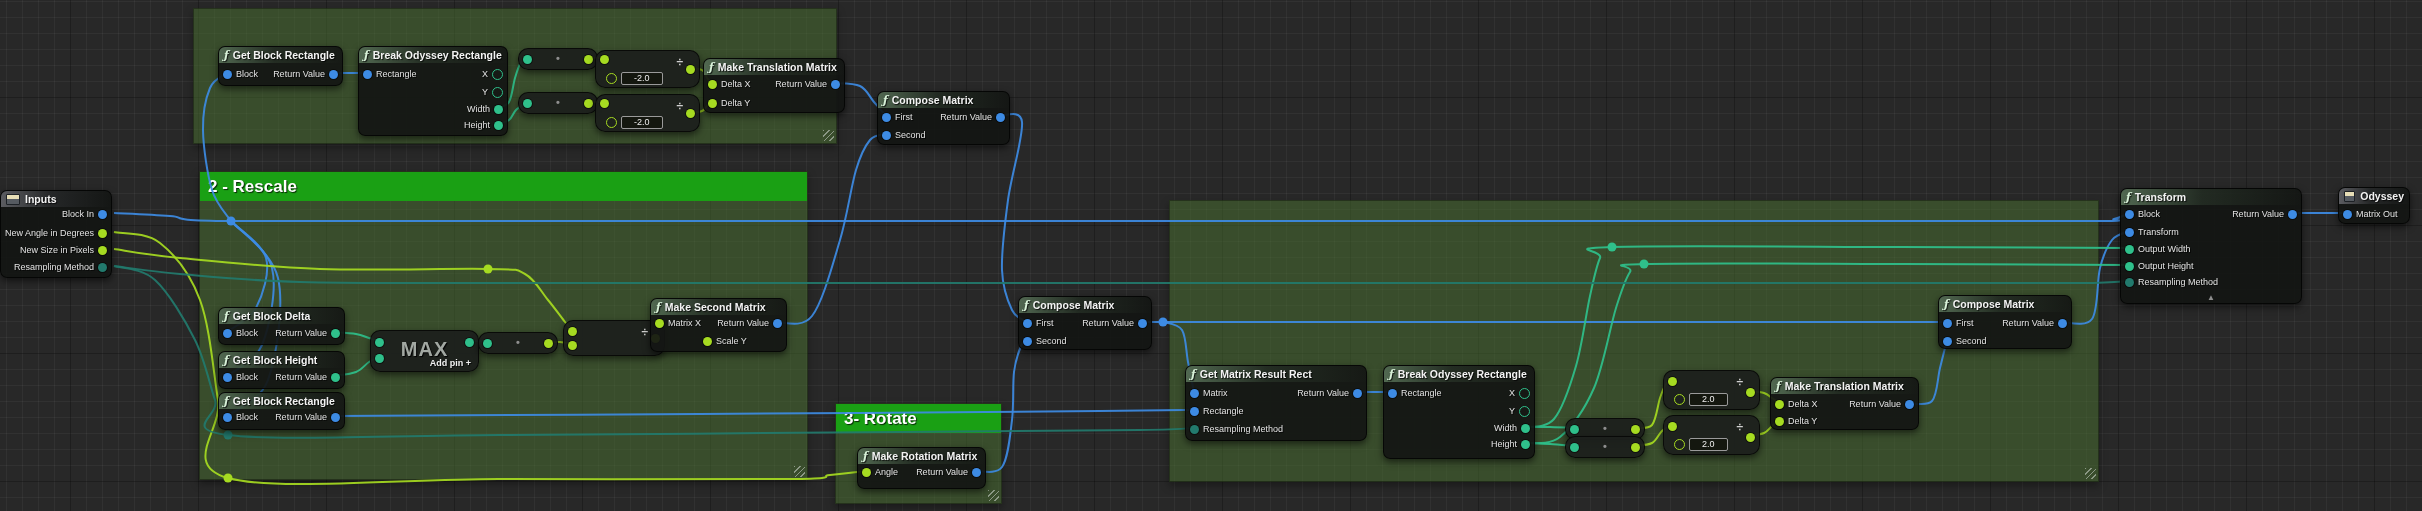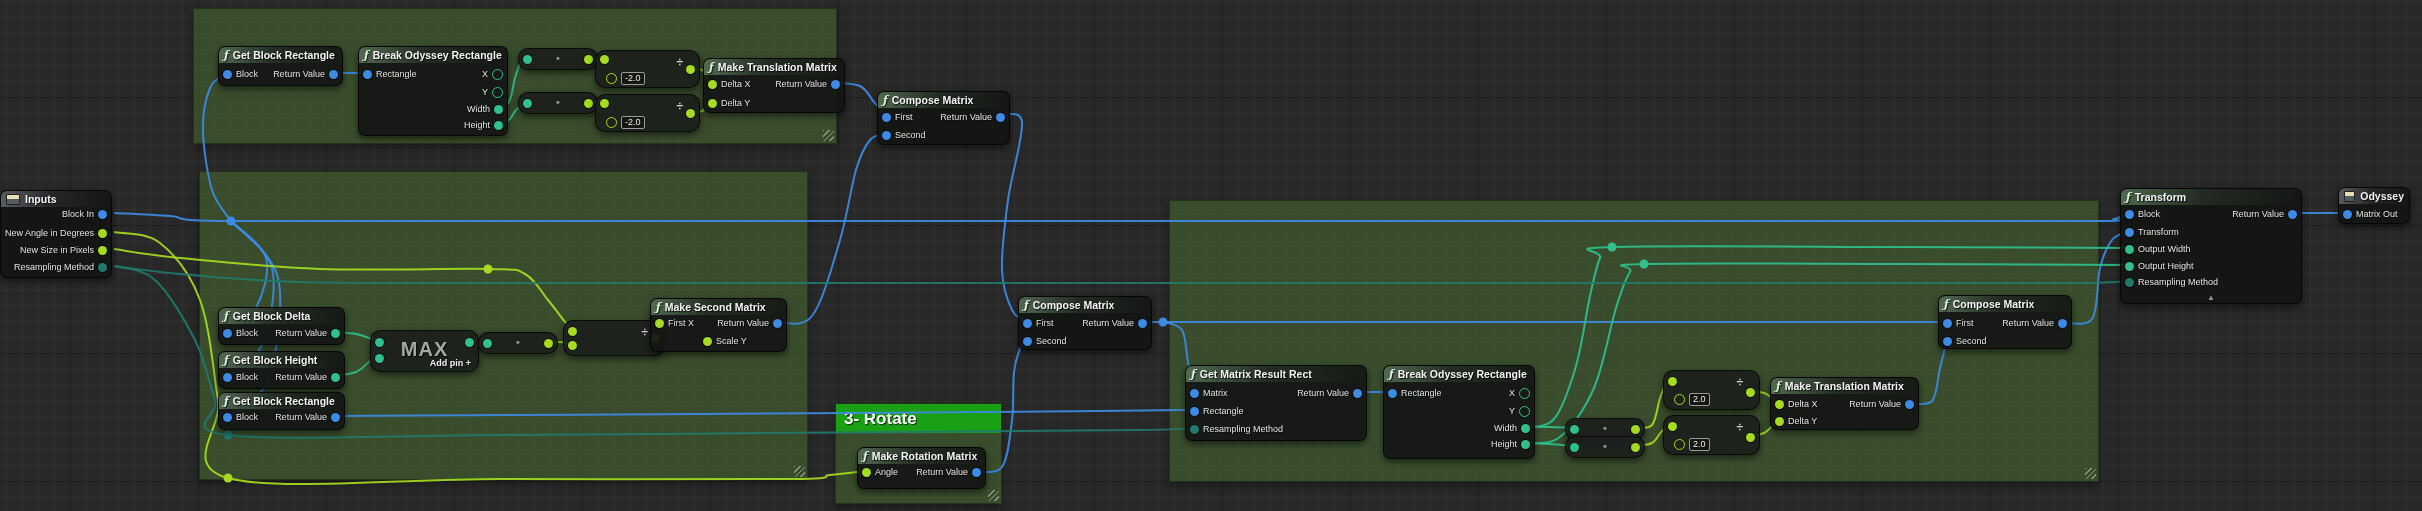--- a/index.html
+++ b/index.html
@@ -33,38 +33,39 @@
   .fx-icon{font-family:"DejaVu Serif",serif;font-style:italic;font-size:11px;color:#d9f2d9;margin-right:4px;}
   .tunnel-icon{display:inline-block;width:12px;height:9px;margin-right:5px;border:1px solid #1d2126;
     border-radius:1px;background:linear-gradient(#e7deb6 0 4px,#565b61 4px);}
   .pin{position:absolute;display:flex;align-items:center;height:12px;}
   .pin.in{left:4px;}
   .pin.out{right:4px;flex-direction:row-reverse;}
   .pin-dot{width:9px;height:9px;border-radius:50%;flex:0 0 9px;box-shadow:0 0 0 1px rgba(0,0,0,0.45);}
   .pin-dot.hollow{background:transparent !important;box-shadow:none;}
   .pin-label{color:#e2e2e2;font-size:9px;margin:0 4px;white-space:nowrap;text-shadow:1px 1px 0 rgba(0,0,0,0.7);}
   .valbox{margin-left:4px;border:1px solid #9a9a9a;border-radius:2px;background:#14170f;
-    color:#eee;font-size:9px;line-height:11px;padding:0 3px;}
+    color:#eee;font-size:9px;line-height:11px;padding:0 12px;}
   .glyph{position:absolute;right:16px;top:4px;color:#d2d2d2;font-size:12px;font-weight:bold;}
   .glyph.centered{right:auto;left:50%;top:50%;transform:translate(-50%,-55%);color:#8f8f8f;font-size:11px;}
   .biglabel{position:absolute;left:50%;top:45%;transform:translate(-50%,-50%);
     color:#a2a8a2;font-size:20px;font-weight:bold;letter-spacing:1px;text-shadow:1px 1px 1px #000;}
   .sublabel{position:absolute;right:7px;bottom:3px;color:#f0f0f0;font-size:9px;font-weight:bold;
     text-shadow:1px 1px 0 rgba(0,0,0,0.7);}
   .footer-glyph{position:absolute;left:50%;bottom:1px;transform:translateX(-50%);color:#8f8f8f;font-size:8px;}
 </style>
 </head>
 <body>
 
 <div id="canvas">
   <div id="comments">
       <div class="comment" style="left: 193px; top: 8px; width: 642px; height: 134px;">
         <div class="rsz"></div>
       </div>
       <div class="comment" style="left: 199px; top: 171px; width: 607px; height: 307px;">
+        <div class="comment-title large">2 - Rescale</div>
         <div class="rsz"></div>
       </div>
       <div class="comment" style="left: 835px; top: 403px; width: 165px; height: 99px;">
         <div class="comment-title large">3- Rotate</div>
         <div class="rsz"></div>
       </div>
       <div class="comment" style="left: 1169px; top: 200px; width: 928px; height: 280px;">
         <div class="rsz"></div>
       </div>
     </div>
@@ -337,21 +338,21 @@
         </div>
         <span class="glyph">÷</span>
       </div>
       <div class="node function" style="left: 650px; top: 298px; width: 135px; height: 52px;">
         <div class="hdr">
           <span class="fx-icon">ƒ</span>
           <span>Make Second Matrix</span>
         </div>
         <div class="pin in" style="top: 18px;">
           <span class="pin-dot" style="background: rgb(166, 219, 33);"></span>
-          <span class="pin-label">First X</span>
+          <span class="pin-label">Matrix X</span>
         </div>
         <div class="pin in" style="top: 36px; margin-left: 48px;">
           <span class="pin-dot" style="background: rgb(166, 219, 33);"></span>
           <span class="pin-label">Scale Y</span>
         </div>
         <div class="pin out" style="top: 18px;">
           <span class="pin-dot" style="background: rgb(61, 139, 228);"></span>
           <span class="pin-label">Return Value</span>
         </div>
       </div>

